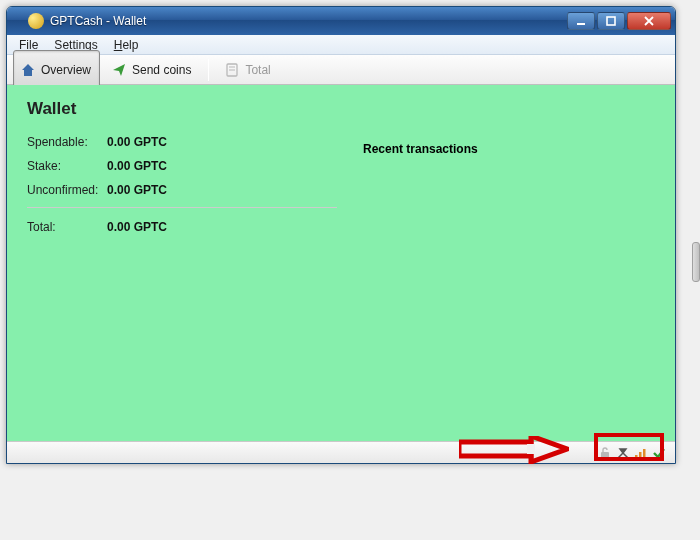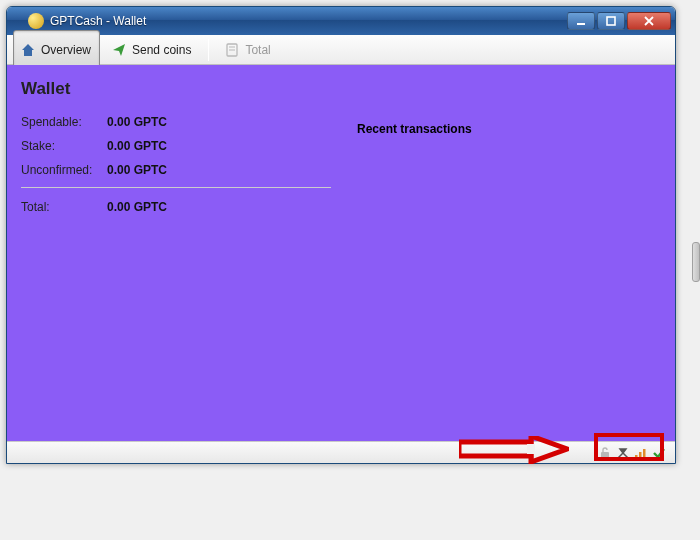--- a/index.html
+++ b/index.html
@@ -99,22 +99,23 @@
   .tbtn.disabled { color: #9a9a9a; }
   .tsep {
     width: 1px; height: 22px;
     background: #c9c9c9;
     border-right: 1px solid #fff;
     margin: 0 4px;
   }
   .content {
     flex: 1;
     display: flex;
-    background: #8b5cf6;
+    background: #86efac;
     overflow: hidden;
+    padding-left: 6px;
   }
   .left-pane {
     width: 340px;
     padding: 14px 12px 10px 14px;
   }
   .right-pane {
     flex: 1;
     padding: 14px 12px 10px 10px;
     position: relative;
     margin-top: 43px;
@@ -128,21 +129,20 @@
   h3.pane-head-sm {
     font-size: 12px;
     font-weight: bold;
     margin-bottom: 10px;
   }
   .bal-row {
     display: flex;
     align-items: baseline;
     font-size: 12px;
     margin-bottom: 10px;
-    gap: 6px;
   }
   .bal-label { width: 80px; color: #222; }
   .bal-value { font-weight: bold; color: #111; }
   .hr {
     border: none;
     border-top: 1px solid #ccc;
     margin: 6px 0 12px 0;
     width: 310px;
   }
   .statusbar {
@@ -200,20 +200,25 @@
           </svg>
       </div>
       <div class="win-btn close">
         <svg viewBox="0 0 10 10">
             <path d="M1 1 L9 9 M9 1 L1 9" stroke="#fff" stroke-width="1.8"></path>
           </svg>
       </div>
     </div>
   </div>
 
+  <div class="menubar">
+    <div class="menu-item"><span class="ul">F</span><span>ile</span></div>
+    <div class="menu-item"><span class="ul">S</span><span>ettings</span></div>
+    <div class="menu-item"><span class="ul">H</span><span>elp</span></div>
+  </div>
 
   <div class="toolbar">
     <div class="tbtn active">
       <span class="ico">
         <svg viewBox="0 0 16 16">
             <path d="M2 8 L8 2 L14 8 L12 8 L12 14 L4 14 L4 8 Z" fill="#3a6aa8"></path>
           </svg>
       </span>
       <span>Overview</span>
     </div>

